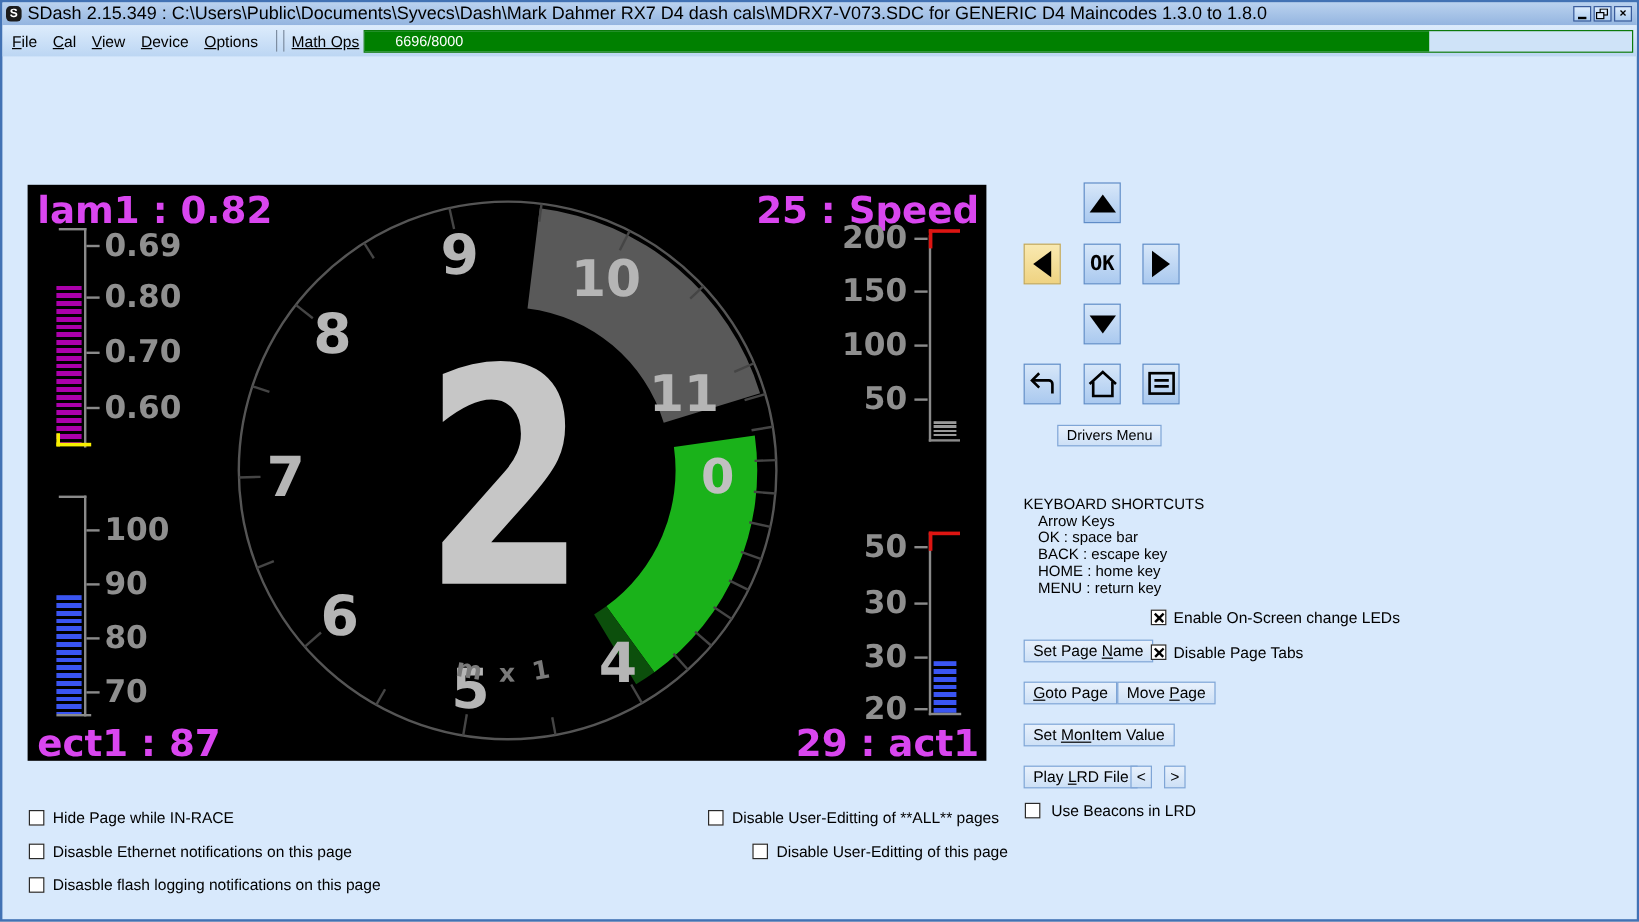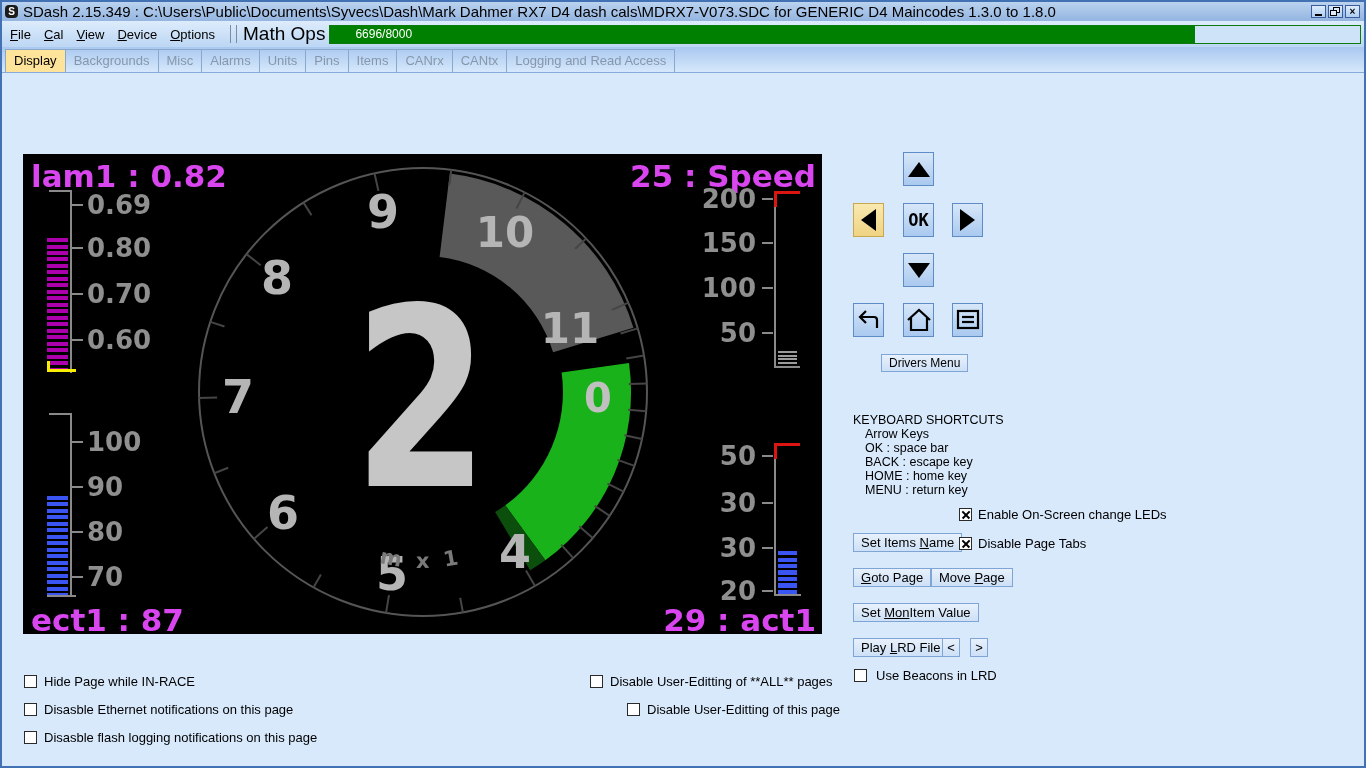--- a/index.html
+++ b/index.html
@@ -14,21 +14,21 @@
   .winbtns{display:flex;gap:2px;margin-right:4px;}
   .wbtn{width:15px;height:13px;background:linear-gradient(#dcebfc,#aecdf0);border:1px solid #3a5c9c;
         display:flex;align-items:center;justify-content:center;font-size:10px;font-weight:bold;color:#000;box-sizing:border-box;}
   .wbtn .minbar{width:7px;height:2px;background:#000;margin-top:6px;}
   
   .menubar{position:absolute;left:0;top:19px;width:100%;height:26px;
            background:linear-gradient(#ddecfc,#bcd6f3);display:flex;align-items:center;padding-left:8px;box-sizing:border-box;}
   .menu-item{font-size:13px;color:#000;margin-right:13px;}
   .u{text-decoration:underline;}
   .menusep{width:5px;height:18px;border-left:1px solid #7d8da1;border-right:1px solid #7d8da1;margin:0 6px 0 2px;}
-  .mathops{font-size:19px;margin-right:4px;white-space:nowrap;}
+  .mathops{font-size:13px;margin-right:4px;white-space:nowrap;text-decoration:underline;}
   .progress{flex:1;height:17px;border:1px solid #0c7a0c;background:#cfe3f8;margin-right:3px;position:relative;}
   .progress-fill{height:100%;width:84%;background:#008000;display:flex;align-items:center;}
   .progress-text{color:#fff;font-size:12px;padding-left:5px;white-space:nowrap;margin-left:20px;}
   
   .tabbar{position:absolute;left:0;top:45px;width:100%;height:26px;
           background:linear-gradient(#a9c8f0,#d6e8fb);border-bottom:1px solid #86abd8;
           display:flex;align-items:flex-end;padding-left:3px;box-sizing:border-box;}
   .tab{font-size:13px;color:#8697ab;border:1px solid #8aa8cc;border-bottom:none;background:transparent;
        padding:3px 8px 4px 8px;margin-right:-1px;white-space:nowrap;}
   .tab.active{background:#fde49a;color:#000;font-weight:normal;}
@@ -110,32 +110,20 @@
     <span class="menu-item"><span class="u">O</span><span>ptions</span></span>
     <span class="menusep"></span>
     <span class="mathops">Math Ops</span>
     <div class="progress">
       <div class="progress-fill">
         <span class="progress-text">6696/8000</span>
       </div>
     </div>
   </div>
 
-  <div class="tabbar">
-    <span class="tab active">Display</span>
-    <span class="tab">Backgrounds</span>
-    <span class="tab">Misc</span>
-    <span class="tab">Alarms</span>
-    <span class="tab">Units</span>
-    <span class="tab">Pins</span>
-    <span class="tab">Items</span>
-    <span class="tab">CANrx</span>
-    <span class="tab">CANtx</span>
-    <span class="tab">Logging and Read Access</span>
-  </div>
 
   <div class="dash">
     <svg class="dial" width="799" height="480" viewBox="0 0 799 480">
       <path d="M426.8,19.6 A220,220 0 0 1 610.4,173.7 L530.1,198.2 A136,136 0 0 0 416.6,103.0 Z" fill="#595959"></path>
       <path d="M606.0,209.0 A208,208 0 0 1 522.3,406.3 L482.3,351.3 A140,140 0 0 0 538.6,218.5 Z" fill="#1ab21a"></path>
       <path d="M522.3,406.3 A208,208 0 0 1 507.1,416.3 L472.1,358.0 A140,140 0 0 0 482.3,351.3 Z" fill="#0c4f0c"></path>
       <circle cx="400" cy="238" r="224" fill="none" stroke="#555" stroke-width="2"></circle>
       <g id="dial-ticks">
           <line x1="512.0" y1="432.0" x2="503.0" y2="416.4"></line>
           <line x1="363.0" y1="458.9" x2="366.0" y2="441.2"></line>
@@ -281,21 +269,21 @@
     <div class="sc-line">OK : space bar</div>
     <div class="sc-line">BACK : escape key</div>
     <div class="sc-line">HOME : home key</div>
     <div class="sc-line">MENU : return key</div>
   </div>
 
   <div class="cb" style="left:957px;top:506px;" data-checked="true"></div>
   <span class="cb-label" style="left:976px;top:505px;">Enable On-Screen change LEDs</span>
 
   <div class="pbtn" style="left:851px;top:531px;">
-    <span><span>Set Items </span><span class="u">N</span><span>ame</span></span>
+    <span><span>Set Page </span><span class="u">N</span><span>ame</span></span>
   </div>
   <div class="cb" style="left:957px;top:535px;" data-checked="true"></div>
   <span class="cb-label" style="left:976px;top:534px;">Disable Page Tabs</span>
 
   <div class="pbtn" style="left:851px;top:566px;">
     <span><span></span><span class="u">G</span><span>oto Page</span></span>
   </div>
   <div class="pbtn" style="left:929px;top:566px;">
     <span><span>Move </span><span class="u">P</span><span>age</span></span>
   </div>

